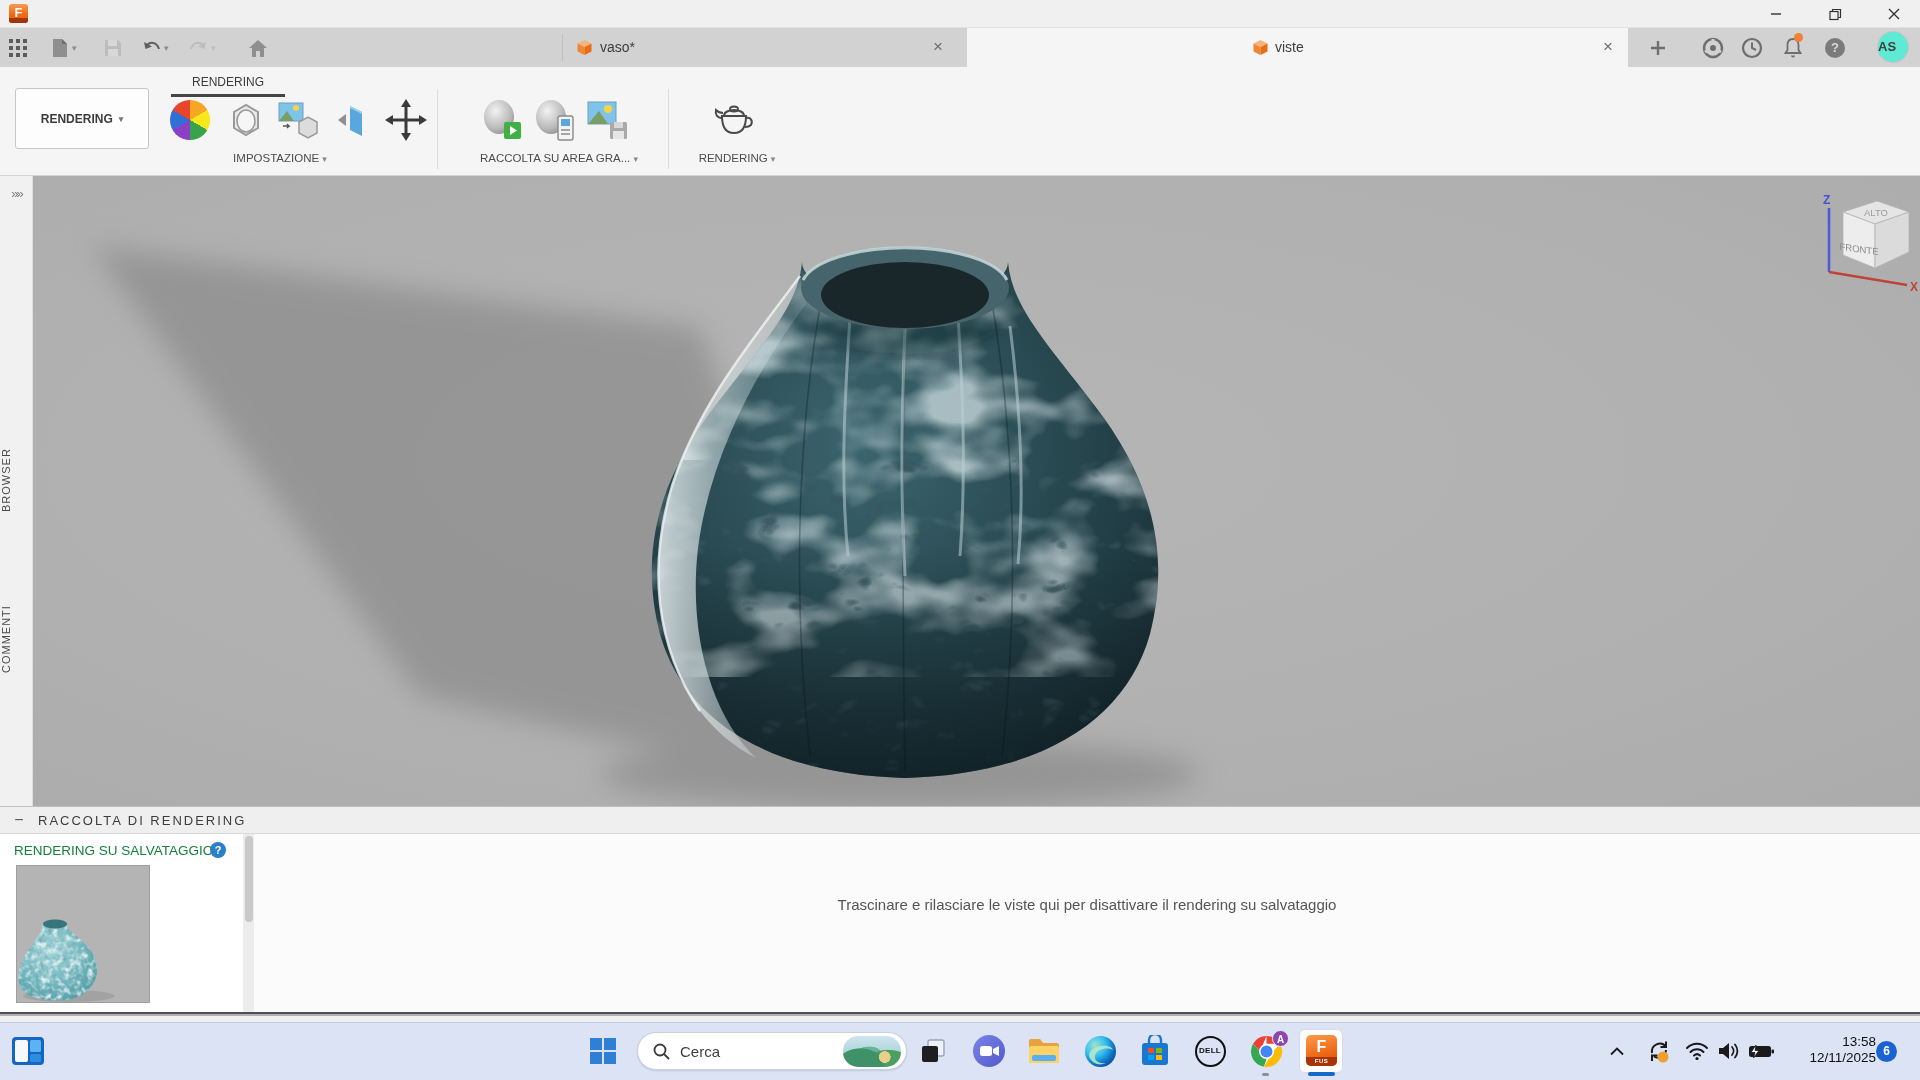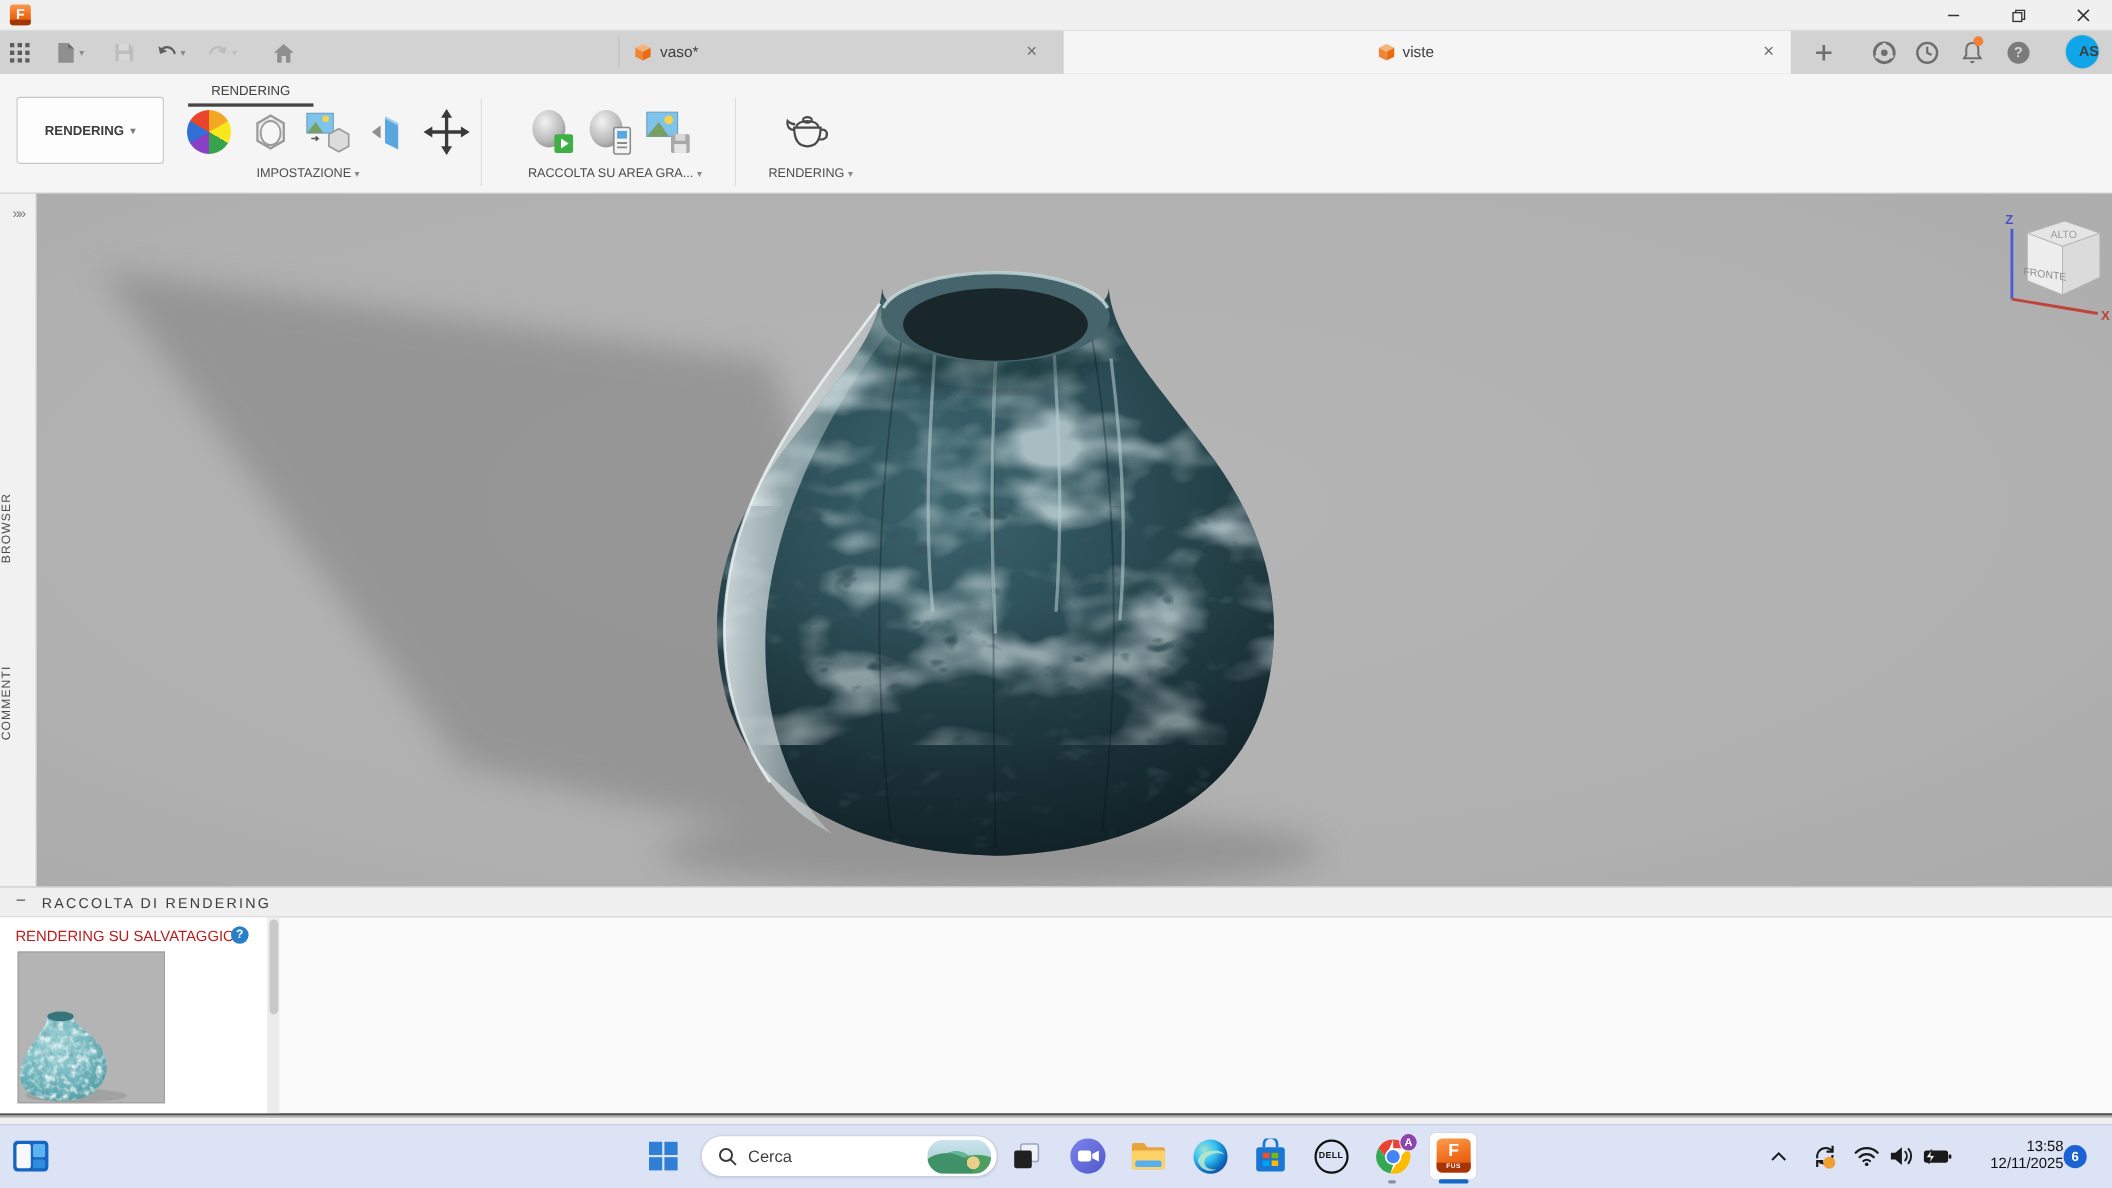--- a/index.html
+++ b/index.html
@@ -27,21 +27,21 @@
   .caret { font-size:9px; color:#8a8a8a; position:absolute; top:15px; }
   .dtab-sep { position:absolute; top:6px; width:1px; height:27px; background:#bfbfbf; }
   #tab-active { position:absolute; left:967px; top:0; width:661px; height:39px; background:#f5f5f5; }
   .cube-ico { width:17px; height:17px; position:absolute; top:11px; }
   .tab-label { position:absolute; top:0; height:39px; line-height:39px; font-size:14px; color:#3d3d3d; }
   .tab-close { position:absolute; top:0; height:39px; line-height:37px; font-size:17px;
     color:#6f6f6f; width:20px; text-align:center; cursor:default; }
   .tbr-ico { position:absolute; top:7px; width:26px; height:26px; display:flex;
     align-items:center; justify-content:center; }
   #avatar { position:absolute; left:1878px; top:4px; width:30px; height:30px; border-radius:50%;
-    background:#0ea5e9; color:#3f3f3f; font-size:13px; font-weight:bold; text-align:right;
+    background:#5eead4; color:#3f3f3f; font-size:13px; font-weight:bold; text-align:left;
     line-height:30px; box-shadow:0 0 0 1px #c6c6c6; }
   #bell-dot { position:absolute; left:14px; top:-2px; width:9px; height:9px; border-radius:50%;
     background:#f08136; }
   #help-circ { width:20px; height:20px; border-radius:50%; background:#7b7b7b; color:#d9d9d9;
     font-size:13px; font-weight:bold; text-align:center; line-height:20px; }
 
   
   #ribbon { position:absolute; left:0; top:67px; width:1920px; height:109px;
     background:#f5f5f5; border-bottom:1px solid #d4d4d4; }
   #ws-box { position:absolute; left:15px; top:21px; width:134px; height:61px;
@@ -75,21 +75,21 @@
   
   #panel { position:absolute; left:0; top:806px; width:1920px; height:208px; background:#fbfbfb;
     border-top:1px solid #bfbfbf; border-bottom:2px solid #4f4f4f; }
   #panel-head { position:absolute; left:0; top:0; width:1920px; height:27px; background:#efefef;
     border-bottom:1px solid #d8d8d8; }
   #panel-min { position:absolute; left:8px; top:0; width:22px; height:27px; color:#5a5a5a;
     font-size:16px; line-height:25px; text-align:center; }
   #panel-title { position:absolute; left:38px; top:0; height:27px; line-height:27px;
     font-size:13px; letter-spacing:2px; color:#3d3d3d; }
   #panel-left { position:absolute; left:0; top:27px; width:243px; height:178px; background:#fff; }
-  #sec-label { position:absolute; left:14px; top:9px; font-size:13.5px; color:#b91c1c; }
+  #sec-label { position:absolute; left:14px; top:9px; font-size:13.5px; color:#15803d; }
   #sec-help { position:absolute; left:210px; top:8px; width:16px; height:16px; border-radius:50%;
     background:#2a7fc9; color:#fff; font-size:11px; font-weight:bold; text-align:center;
     line-height:16px; }
   #thumb { position:absolute; left:16px; top:31px; width:134px; height:138px;
     border:1px solid #9e9e9e; background:#b4b4b4; }
   #panel-scroll { position:absolute; left:243px; top:27px; width:11px; height:178px; background:#ececec; }
   #panel-thumbbar { position:absolute; left:244.5px; top:29px; width:8px; height:86px;
     background:#c9c9c9; border-radius:4px; }
   #drop-hint { position:absolute; left:254px; top:89px; width:1666px; text-align:center;
     font-size:15px; color:#555; }
@@ -492,20 +492,21 @@
         <ellipse cx="52" cy="130" rx="46" ry="6" fill="#9a9a9a" opacity=".7"></ellipse>
         <use href="#tbody" fill="url(#gThumb)"></use>
         <rect x="-4" y="50" width="92" height="90" clip-path="url(#tclip)" filter="url(#fThumb)" opacity=".8"></rect>
         <rect x="-4" y="50" width="92" height="90" clip-path="url(#tclip)" filter="url(#fThumbD)" opacity=".55"></rect>
         <ellipse cx="38" cy="58" rx="12" ry="4.5" fill="#36757c"></ellipse>
       </svg>
     </div>
   </div>
   <div id="panel-scroll"></div>
   <div id="panel-thumbbar"></div>
+  <div id="drop-hint">Trascinare e rilasciare le viste qui per disattivare il rendering su salvataggio</div>
 </div>
 
 <div id="tb-gap"></div>
 <div id="taskbar"></div>
 
 <div class="tbi" style="left:10px">
   <svg width="36" height="36">
       <rect x="2" y="4" width="32" height="28" rx="4" fill="#1566c0"></rect>
       <rect x="5" y="7" width="13" height="22" rx="2" fill="#f6f8fb"></rect>
       <rect x="20" y="7" width="11" height="12" rx="1.5" fill="#5db3f2"></rect>

